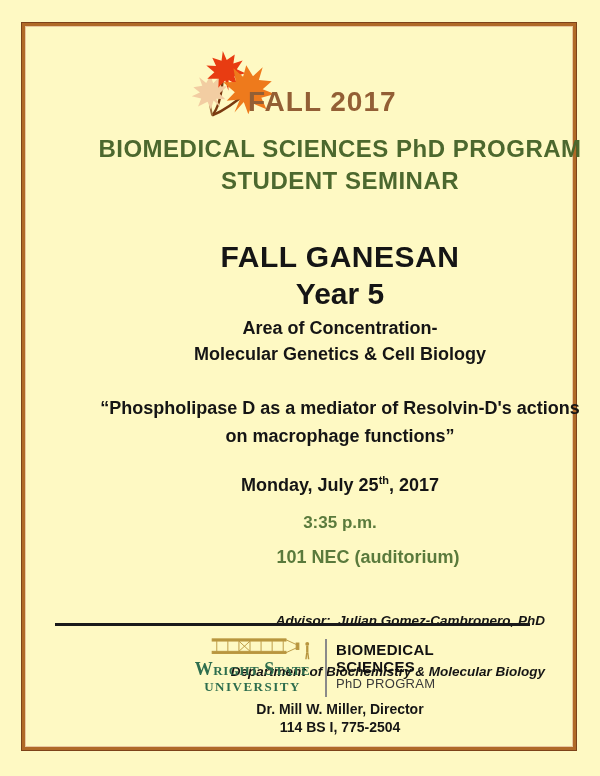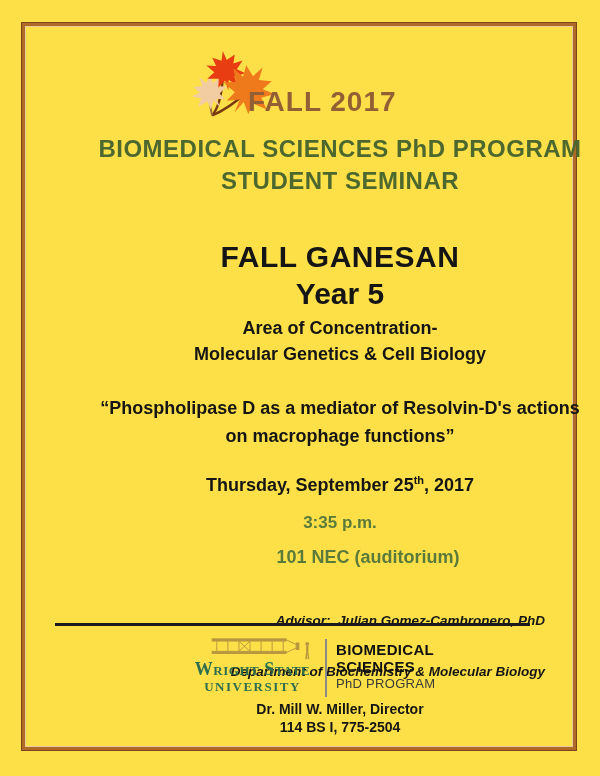--- a/index.html
+++ b/index.html
@@ -1,19 +1,19 @@
 <!DOCTYPE html>
 <html><head>
 <meta charset="utf-8">
 <style>
   html,body{margin:0;padding:0;background:#ffffff;}
   .flyer{
     position:relative;
     width:600px;height:776px;
-    background:#fde047;
+    background:#fef9c3;
     font-family:"Liberation Sans", sans-serif;
     overflow:hidden;
   }
   .frame{
     position:absolute;
     left:22px;top:23px;width:548px;height:721px;
     border:3px solid #b06a28;
     box-shadow:0 0 0 1px #7d431a, inset 0 0 0 1px #e9c9a0;
     pointer-events:none;
   }
@@ -89,21 +89,21 @@
   <div class="abs heading" style="top:167px;">STUDENT SEMINAR</div>
 
   <div class="abs student-name" style="top:240px;">FALL GANESAN</div>
   <div class="abs student-year" style="top:277px;">Year 5</div>
   <div class="abs conc" style="top:318px;">Area of Concentration-</div>
   <div class="abs conc" style="top:344px;">Molecular Genetics &amp; Cell Biology</div>
 
   <div class="abs quote" style="top:398px;">“Phospholipase D as a mediator of Resolvin-D's actions</div>
   <div class="abs quote" style="top:426px;">on macrophage functions”</div>
 
-  <div class="abs date" style="top:474px;"><span>Thursday, September 25</span><sup>th</sup><span>, 2017</span></div>
+  <div class="abs date" style="top:474px;"><span>Monday, July 25</span><sup>th</sup><span>, 2017</span></div>
 
   <div class="abs time" style="top:513px;">3:35 p.m.</div>
   <div class="abs location" style="top:547px;margin-left:28px;">101 NEC (auditorium)</div>
 
   <div class="advisor">
     <div>Advisor:  Julian Gomez-Cambronero, PhD</div>
     <div>Department of Biochemistry &amp; Molecular Biology</div>
   </div>
 
   <div class="sep"></div>

